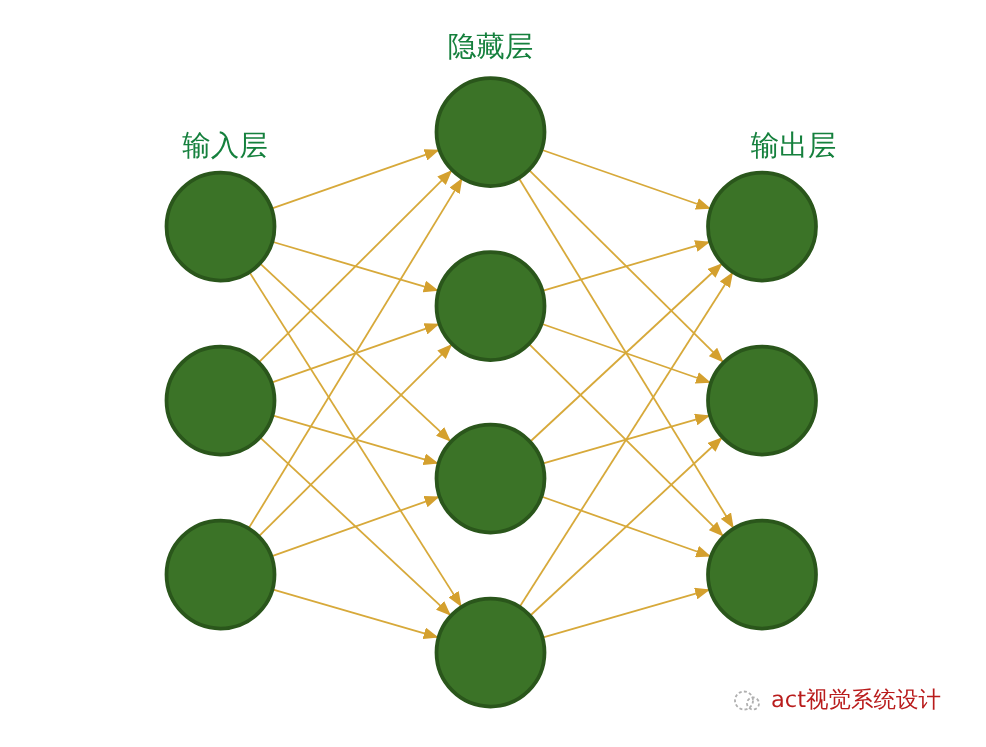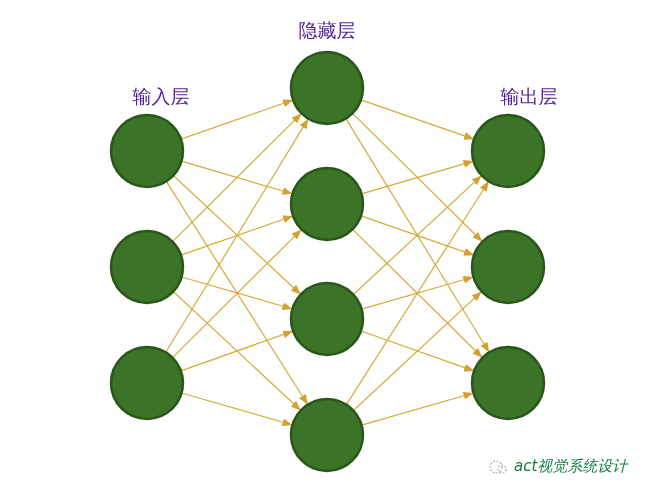--- a/index.html
+++ b/index.html
@@ -1,19 +1,19 @@
 <!DOCTYPE html>
 <html><head>
 <meta charset="utf-8">
 <style>
   html,body{margin:0;padding:0;background:#ffffff;}
   body{width:657px;height:498px;position:relative;overflow:hidden;font-family:"DejaVu Sans",sans-serif;}
   svg{position:absolute;left:0;top:0;}
-  .label{position:absolute;font-size:19px;color:#4c1d95;transform:translateX(-50%);white-space:nowrap;}
-  .wm{position:absolute;left:488px;top:457px;font-size:15px;color:#15803d;white-space:nowrap;font-style:italic;}
+  .label{position:absolute;font-size:19px;color:#15803d;transform:translateX(-50%);white-space:nowrap;}
+  .wm{position:absolute;left:488px;top:457px;font-size:15px;color:#b91c1c;white-space:nowrap;}
   .wm-icon{display:inline-block;width:20px;height:16px;vertical-align:middle;margin-right:6px;}
 </style>
 </head>
 <body>
 
 <svg id="net" width="657" height="498">
   <defs>
     <marker id="arr" markerWidth="10" markerHeight="8" refX="9" refY="4" orient="auto" markerUnits="userSpaceOnUse">
       <path d="M0,0 L10,4 L0,8 Z" fill="#d4a02e"></path>
     </marker>
@@ -51,21 +51,21 @@
       <circle cx="327" cy="88" r="36" fill="#3b7327" stroke="#2a561b" stroke-width="2.5"></circle>
       <circle cx="327" cy="204" r="36" fill="#3b7327" stroke="#2a561b" stroke-width="2.5"></circle>
       <circle cx="327" cy="319" r="36" fill="#3b7327" stroke="#2a561b" stroke-width="2.5"></circle>
       <circle cx="327" cy="435" r="36" fill="#3b7327" stroke="#2a561b" stroke-width="2.5"></circle>
       <circle cx="508" cy="151" r="36" fill="#3b7327" stroke="#2a561b" stroke-width="2.5"></circle>
       <circle cx="508" cy="267" r="36" fill="#3b7327" stroke="#2a561b" stroke-width="2.5"></circle>
       <circle cx="508" cy="383" r="36" fill="#3b7327" stroke="#2a561b" stroke-width="2.5"></circle>
     </g>
 </svg>
 
-<div class="label" style="left:161px;top:84px;text-align:right;">输入层</div>
+<div class="label" style="left:150px;top:84px;text-align:right;">输入层</div>
 <div class="label" style="left:327px;top:18px;">隐藏层</div>
 <div class="label" style="left:529px;top:84px;">输出层</div>
 
 <div class="wm">
   <svg class="wm-icon" style="position:static" viewBox="0 0 20 16">
     <circle cx="8" cy="8" r="6" fill="none" stroke="#b0b0b0" stroke-width="1.2" stroke-dasharray="2 1.5"></circle>
     <circle cx="14" cy="10" r="4" fill="none" stroke="#b0b0b0" stroke-width="1.2" stroke-dasharray="2 1.5"></circle>
   </svg><span>act视觉系统设计</span>
 </div>
 

